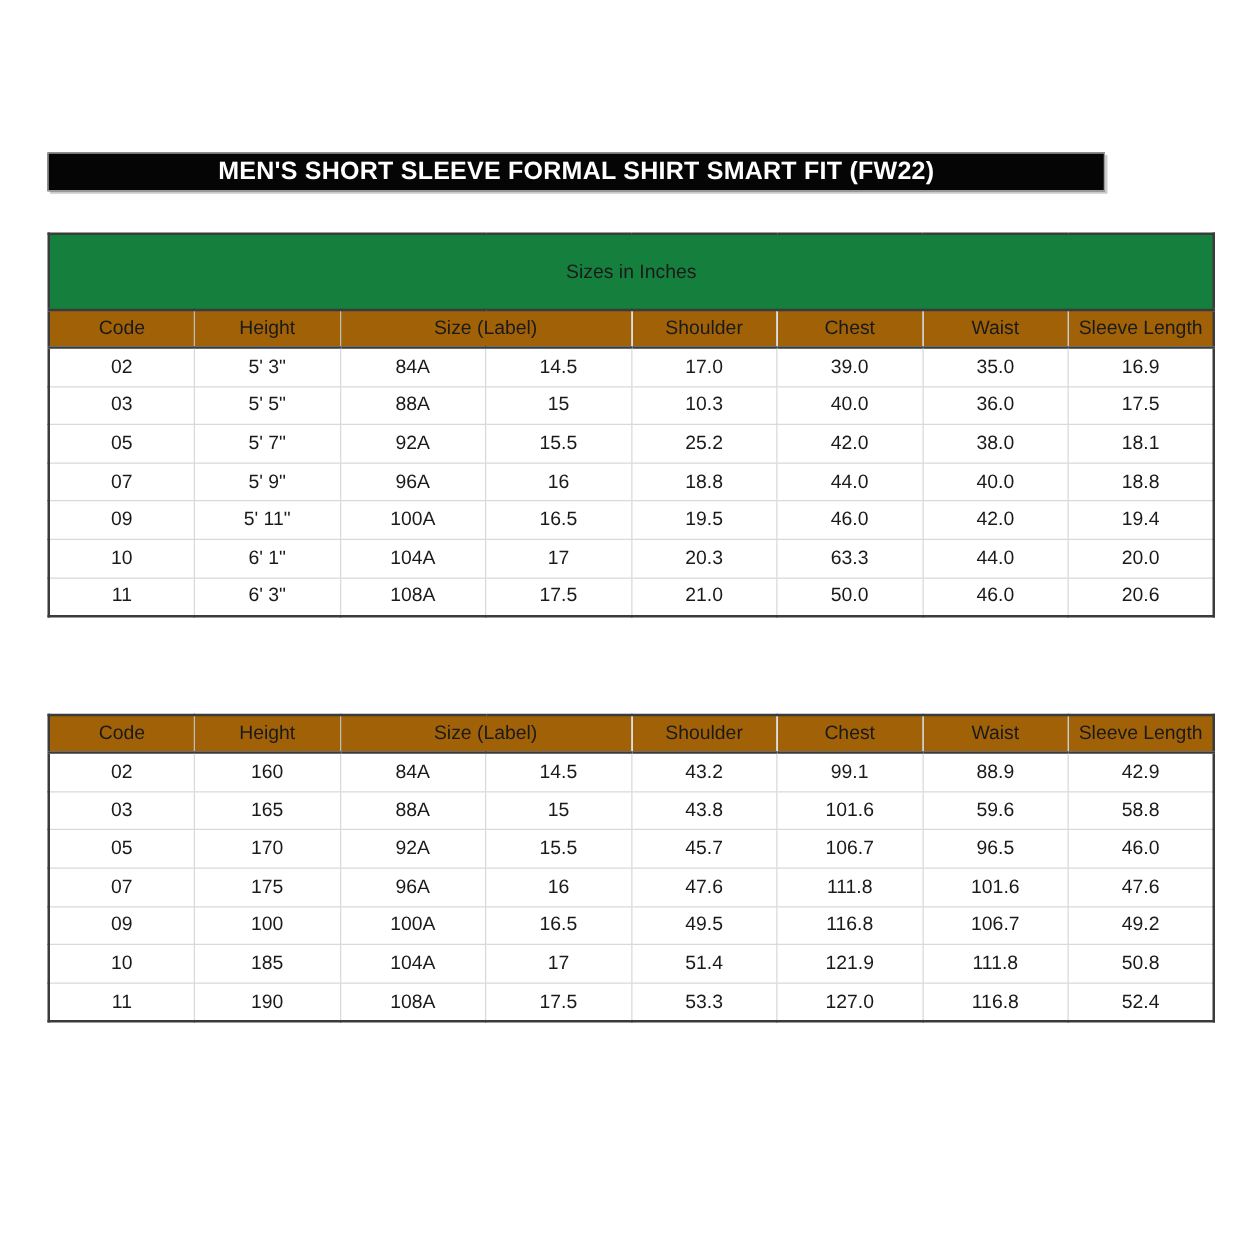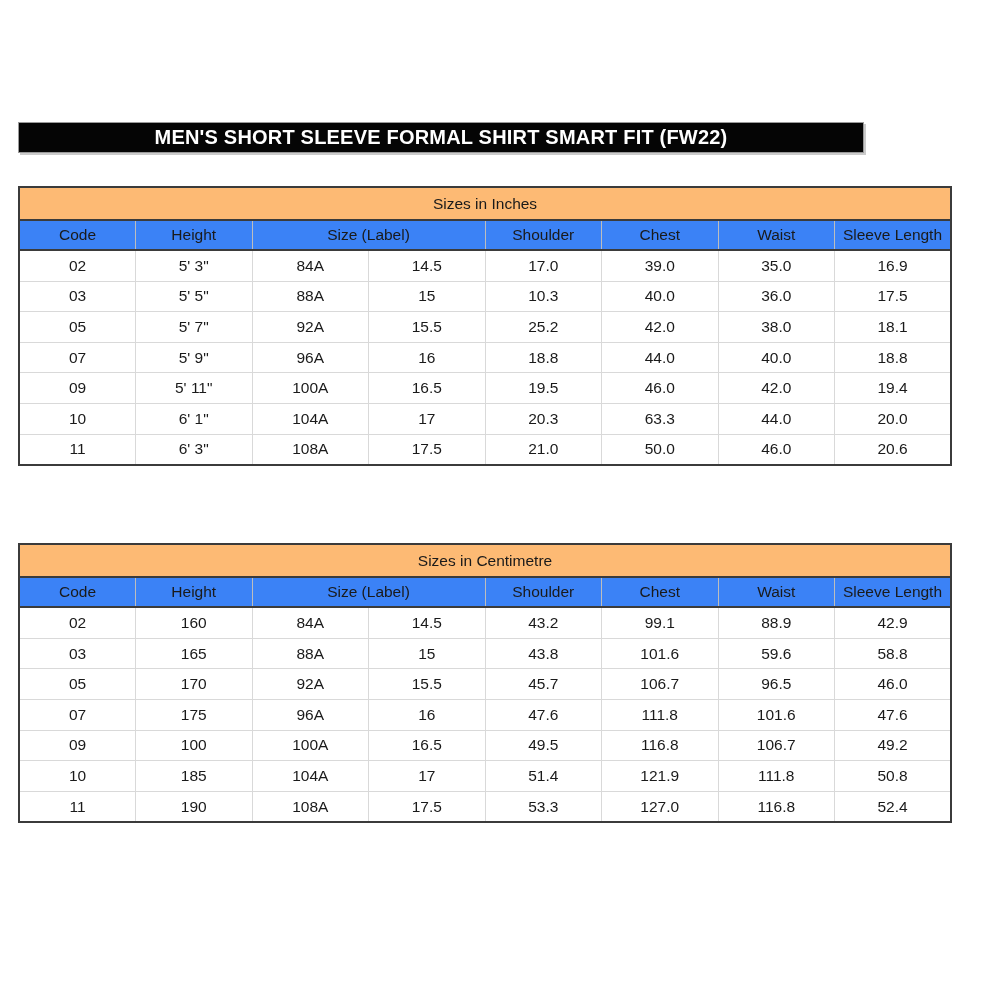--- a/index.html
+++ b/index.html
@@ -7,21 +7,21 @@
     padding: 0;
     background: #ffffff;
     width: 1000px;
     height: 1000px;
     font-family: "Liberation Sans", sans-serif;
     color: #1a1a1a;
     -webkit-font-smoothing: antialiased;
   }
   .sheet {
     position: absolute;
-    left: 18px;
+    left: 38px;
     top: 0;
     width: 846px;
   }
   .title-bar {
     margin-top: 122px;
     height: 29px;
     background: #050505;
     border: 1px solid #9a9a9a;
     box-shadow: 2px 2px 0 rgba(160,160,160,0.55);
     display: flex;
@@ -39,30 +39,30 @@
     width: 934px;
     border-collapse: collapse;
     table-layout: fixed;
     border: 2px solid #3b3b3b;
     font-size: 15.5px;
   }
   table.size-table.first { margin-top: 33px; }
   table.size-table.second { margin-top: 77px; }
   tr.table-title-row th {
     height: 31px;
-    background: #fdba74;
+    background: #15803d;
     font-weight: 400;
     text-align: center;
     vertical-align: middle;
     border-bottom: 2px solid #3b3b3b;
-    padding: 0;
+    padding: 14px;
   }
   tr.col-header-row th {
     height: 28px;
-    background: #3b82f6;
+    background: #a16207;
     font-weight: 400;
     text-align: center;
     vertical-align: middle;
     border-bottom: 2px solid #3b3b3b;
     border-left: 1px solid #bdbdbd;
     border-right: 1px solid #bdbdbd;
     padding: 0;
     white-space: nowrap;
     overflow: hidden;
   }
@@ -190,23 +190,20 @@
       <col style="width:12.5%">
         <col style="width:12.5%">
         <col style="width:12.5%">
         <col style="width:12.5%">
       <col style="width:12.5%">
         <col style="width:12.5%">
         <col style="width:12.5%">
         <col style="width:12.5%">
     </colgroup>
     <thead>
-      <tr class="table-title-row">
-        <th colspan="8">Sizes in Centimetre</th>
-      </tr>
       <tr class="col-header-row">
         <th>Code</th>
         <th>Height</th>
         <th colspan="2">Size (Label)</th>
         <th>Shoulder</th>
         <th>Chest</th>
         <th>Waist</th>
         <th>Sleeve Length</th>
       </tr>
     </thead>

